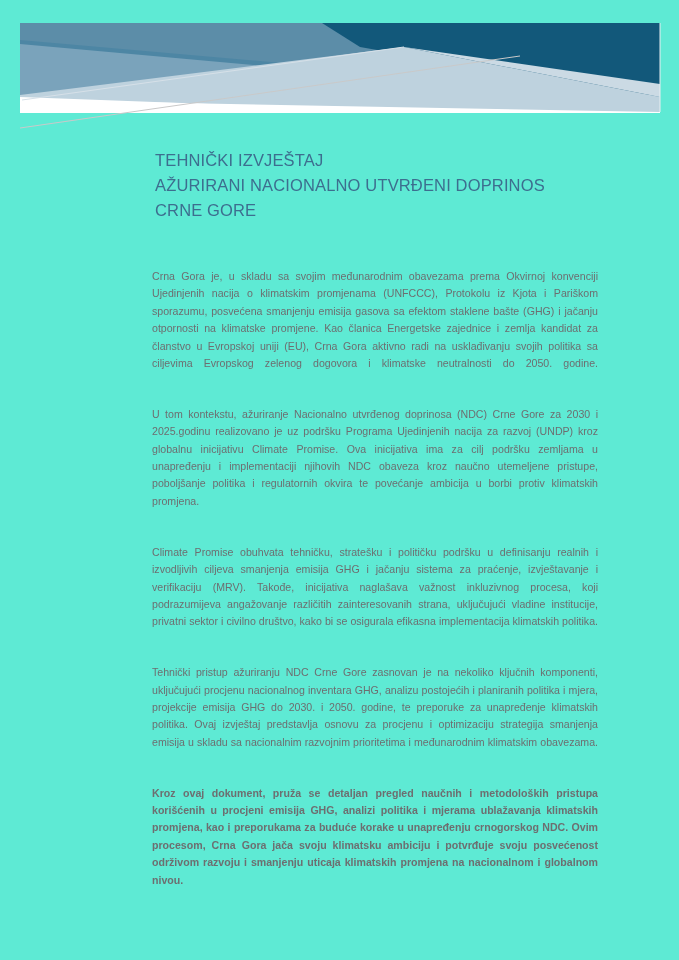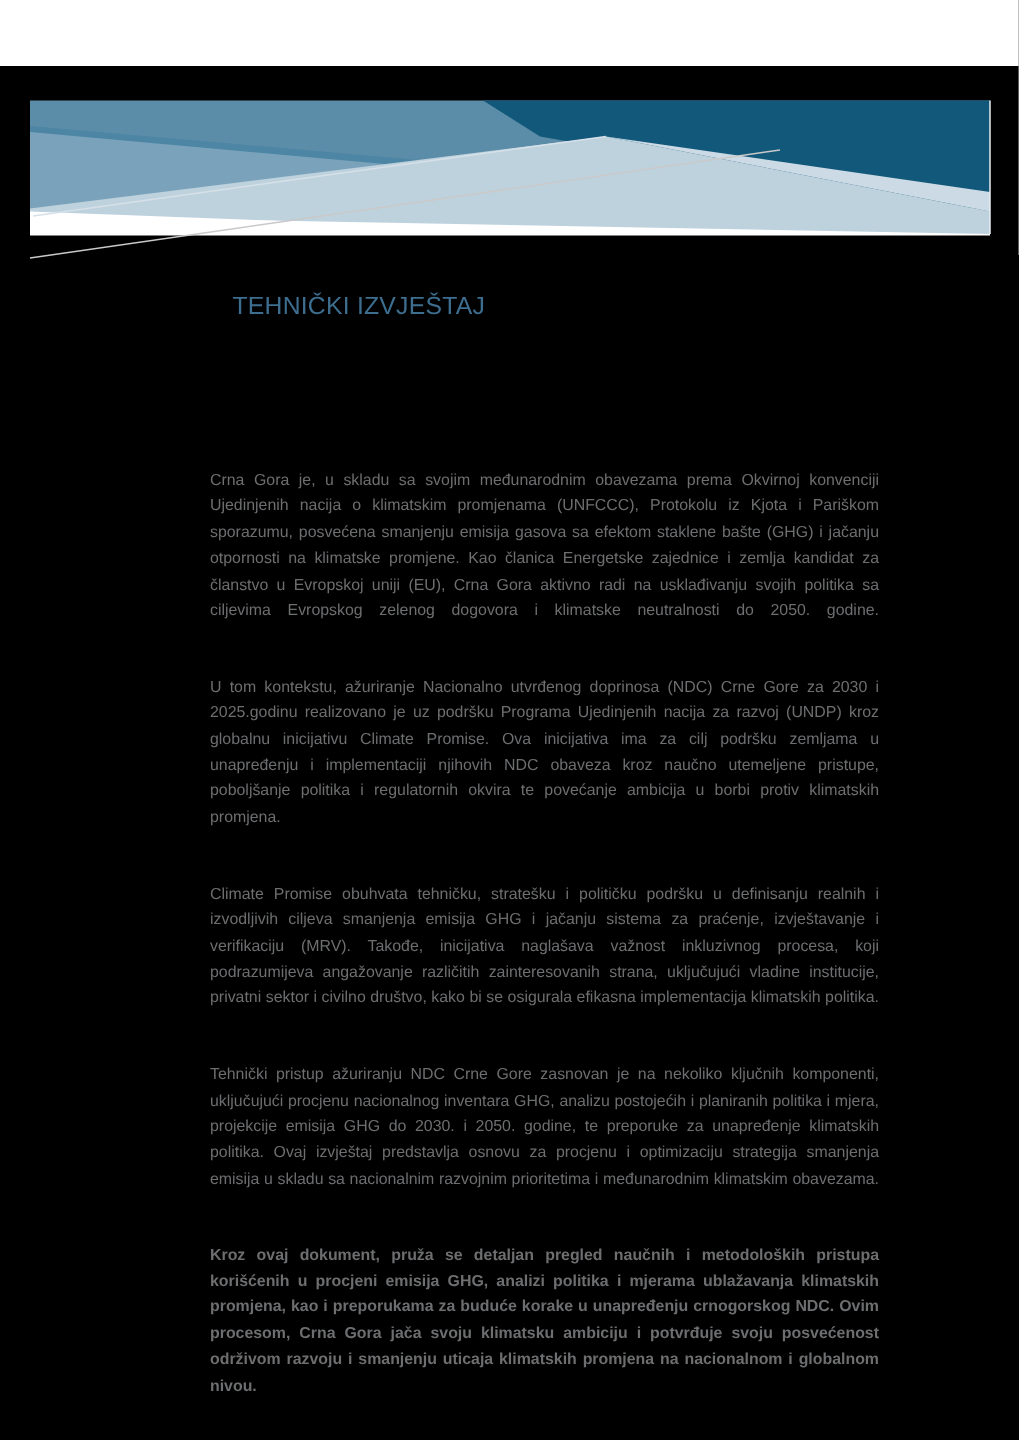--- a/index.html
+++ b/index.html
@@ -14,22 +14,21 @@
     position: relative;
     overflow: hidden;
     font-family: "Liberation Sans", sans-serif;
     -webkit-font-smoothing: antialiased;
   }
 
   
   .page {
     position: absolute;
     inset: 0;
-    background: #000000;
-    margin-top: 44px;
+    background: #5eead4;
   }
 
   
   .banner {
     position: absolute;
     left: 0;
     top: 0;
     width: 679px;
     height: 140px;
     pointer-events: none;
@@ -52,21 +51,21 @@
     line-height: 25px;
     letter-spacing: 0.15px;
     color: #3d6e8f;
     font-weight: 400;
     white-space: nowrap;
   }
 
   
   .body-copy {
     position: absolute;
-    left: 140px;
+    left: 152px;
     top: 268px;
     width: 446px;
   }
   .para {
     margin: 0 0 16px 0;
     font-size: 10.6px;
     line-height: 17.4px;
     color: #6d6e70;
     text-align: justify;
     text-justify: inter-word;
@@ -109,20 +108,22 @@
       <line x1="20" y1="128" x2="520" y2="56" stroke="#c9c9c9" stroke-width="1"></line>
 
       <line x1="22" y1="100" x2="404" y2="47" stroke="#d6e0e8" stroke-width="1"></line>
 
       <line x1="660" y1="23" x2="660" y2="112" stroke="#e8eef2" stroke-width="1"></line>
     </svg>
   </div>
 
   <div class="title-block">
     <div class="title-line">TEHNIČKI IZVJEŠTAJ</div>
+    <div class="title-line">AŽURIRANI NACIONALNO UTVRĐENI DOPRINOS</div>
+    <div class="title-line">CRNE GORE</div>
   </div>
 
   <div class="body-copy">
     <p class="para stretch-last">Crna Gora je, u skladu sa svojim međunarodnim obavezama prema Okvirnoj konvenciji Ujedinjenih nacija o klimatskim promjenama (UNFCCC), Protokolu iz Kjota i Pariškom sporazumu, posvećena smanjenju emisija gasova sa efektom staklene bašte (GHG) i jačanju otpornosti na klimatske promjene. Kao članica Energetske zajednice i zemlja kandidat za članstvo u Evropskoj uniji (EU), Crna Gora aktivno radi na usklađivanju svojih politika sa ciljevima Evropskog zelenog dogovora i klimatske neutralnosti do 2050. godine.</p>
     <p class="para stretch-last">U tom kontekstu, ažuriranje Nacionalno utvrđenog doprinosa (NDC) Crne Gore za 2030 i 2025.godinu realizovano je uz podršku Programa Ujedinjenih nacija za razvoj (UNDP) kroz globalnu inicijativu Climate Promise. Ova inicijativa ima za cilj podršku zemljama u unapređenju i implementaciji njihovih NDC obaveza kroz naučno utemeljene pristupe, poboljšanje politika i regulatornih okvira te povećanje ambicija u borbi protiv klimatskih promjena.</p>
     <p class="para stretch-last">Climate Promise obuhvata tehničku, stratešku i političku podršku u definisanju realnih i izvodljivih ciljeva smanjenja emisija GHG i jačanju sistema za praćenje, izvještavanje i verifikaciju (MRV). Takođe, inicijativa naglašava važnost inkluzivnog procesa, koji podrazumijeva angažovanje različitih zainteresovanih strana, uključujući vladine institucije, privatni sektor i civilno društvo, kako bi se osigurala efikasna implementacija klimatskih politika.</p>
     <p class="para stretch-last">Tehnički pristup ažuriranju NDC Crne Gore zasnovan je na nekoliko ključnih komponenti, uključujući procjenu nacionalnog inventara GHG, analizu postojećih i planiranih politika i mjera, projekcije emisija GHG do 2030. i 2050. godine, te preporuke za unapređenje klimatskih politika. Ovaj izvještaj predstavlja osnovu za procjenu i optimizaciju strategija smanjenja emisija u skladu sa nacionalnim razvojnim prioritetima i međunarodnim klimatskim obavezama.</p>
     <p class="para">Kroz ovaj dokument, pruža se detaljan pregled naučnih i metodoloških pristupa korišćenih u procjeni emisija GHG, analizi politika i mjerama ublažavanja klimatskih promjena, kao i preporukama za buduće korake u unapređenju crnogorskog NDC. Ovim procesom, Crna Gora jača svoju klimatsku ambiciju i potvrđuje svoju posvećenost održivom razvoju i smanjenju uticaja klimatskih promjena na nacionalnom i globalnom nivou.</p>
   </div>
 

